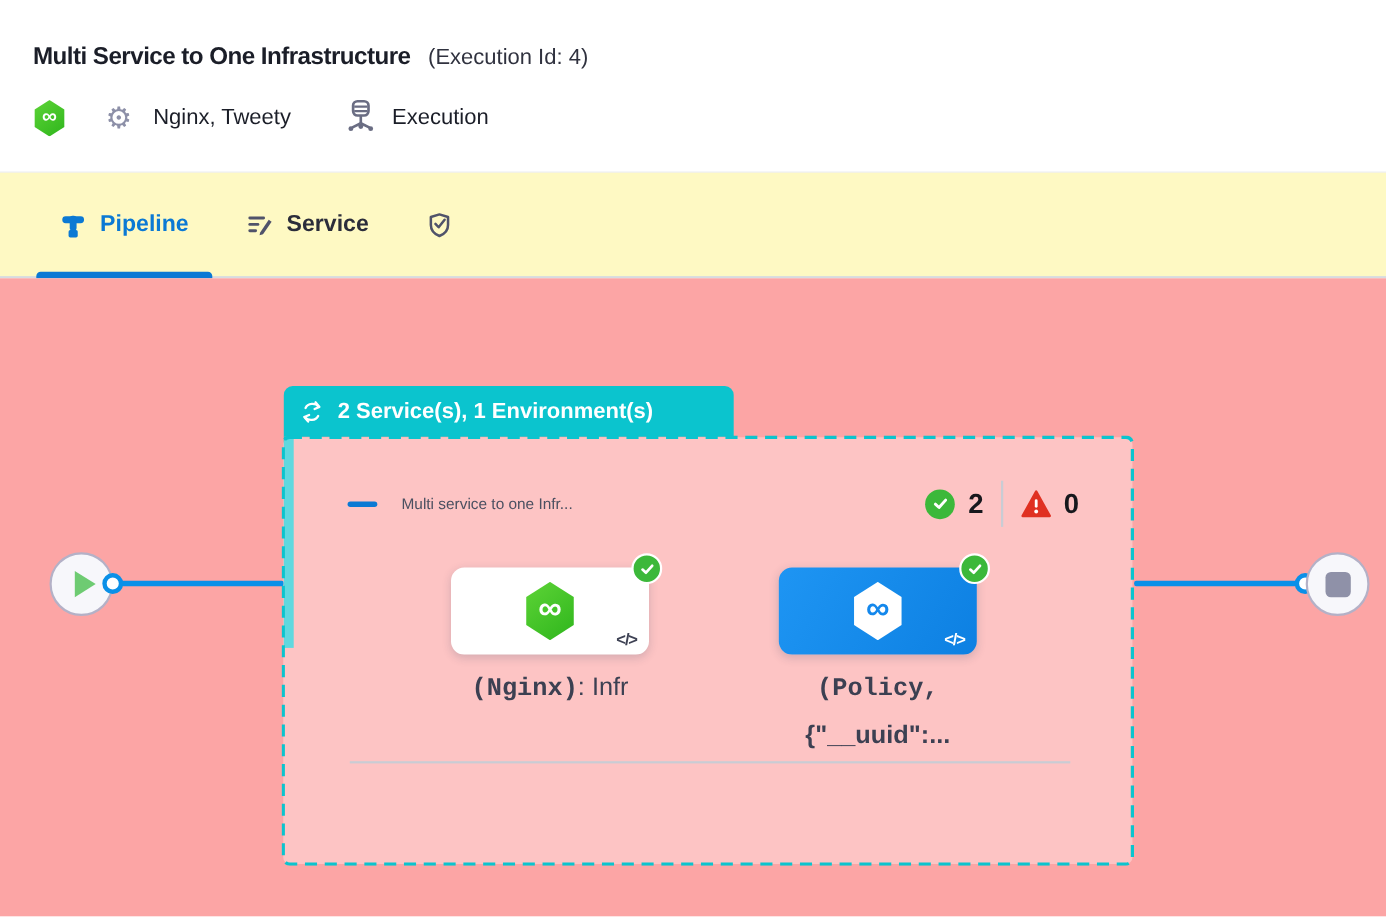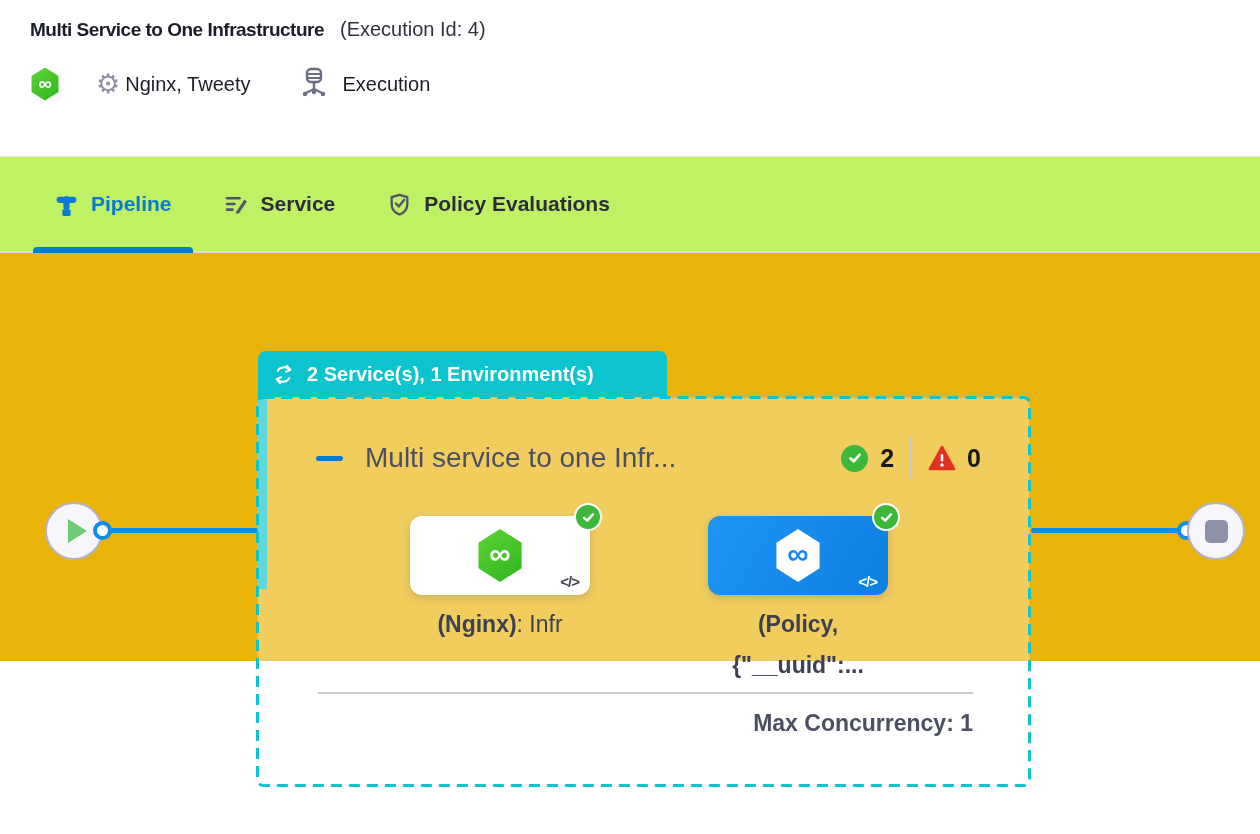--- a/index.html
+++ b/index.html
@@ -1,73 +1,73 @@
 <!DOCTYPE html>
 <html><head>
 <meta charset="utf-8">
 <style>
   * { margin:0; padding:0; box-sizing:border-box; }
   html,body { width:1260px; height:834px; font-family:"Liberation Sans", sans-serif; background:#fff; overflow:hidden; }
 
   
   .header { height:157px; background:#fff; border-bottom:1px solid #e7e9ee; padding:18px 30px 0 30px; }
   .title-row { display:flex; align-items:baseline; gap:16px; }
-  .page-title { font-size:19px; font-weight:700; color:#1b1e28; letter-spacing:-0.5px; }
+  .page-title { font-size:22px; font-weight:700; color:#1b1e28; letter-spacing:-0.5px;margin-top:20px; }
   .exec-id { font-size:20px; font-weight:400; color:#30323f; }
   .meta-row { display:flex; align-items:center; margin-top:26px; }
   .hex { clip-path:polygon(50% 0%,95% 26%,95% 74%,50% 100%,5% 74%,5% 26%); display:flex; align-items:center; justify-content:center; }
   .hex-sm { width:30px; height:33px; background:linear-gradient(140deg,#5ed437,#2eb51c); }
   .hex-sm span { color:#fff; font-weight:700; font-size:19px; line-height:1; margin-top:-2px; }
   .gear { font-size:27px; color:#8d90a8; margin-left:36px; line-height:1; }
-  .meta-text { font-size:20px; color:#1b1e28; margin-left:5px; }
+  .meta-text { font-size:20px; color:#1b1e28; margin-left:19px; }
   .infra-icon { margin-left:50px; }
   .meta-text2 { font-size:20px; color:#1b1e28; margin-left:14px; }
 
   
-  .tabbar { height:96px; background:#bef264; border-bottom:2px solid #d8dbe0; display:flex; padding-left:33px; gap:10px; position:relative; }
+  .tabbar { height:96px; background:#fef9c3; border-bottom:2px solid #d8dbe0; display:flex; padding-left:33px; gap:10px; position:relative; }
   .tab { height:100%; display:flex; align-items:center; gap:12px; padding:0 21px; font-size:21px; font-weight:600; color:#2b2d3a; position:relative; cursor:pointer; }
   .tab.active { color:#0b79d4; }
   .tab.active::after { content:""; position:absolute; left:0; right:0; bottom:-2px; height:6px; background:#0b79d4; border-radius:4px 4px 0 0; }
 
   
-  .canvas { position:relative; height:408px; background:#eab308; }
+  .canvas { position:relative; height:580px; background:#fca5a5; }
   .node-circle { position:absolute; width:58px; height:58px; border-radius:50%; background:#f7f7fb; border:2px solid #b4b1c7; display:flex; align-items:center; justify-content:center; }
   .play-tri { width:0; height:0; border-left:19px solid #6ecb72; border-top:12px solid transparent; border-bottom:12px solid transparent; margin-left:6px; }
   .stop-sq { width:23px; height:23px; border-radius:5px; background:#8f91a8; }
   .edge-line { position:absolute; height:5px; background:#0a90e8; border-radius:2px; }
   .port { position:absolute; width:19px; height:19px; border-radius:50%; background:#fff; border:4.5px solid #0a90e8; }
 
   .group-badge { position:absolute; left:258px; top:98px; width:409px; height:46px; background:#0bc4ce; border-radius:8px 8px 0 0; display:flex; align-items:center; padding-left:13px; gap:11px; color:#fff; font-size:20px; font-weight:600; }
   .group-leftbar { position:absolute; left:258px; top:144px; width:9px; height:192px; background:#0bc4ce; }
   .group-box { position:absolute; left:256px; top:143px; width:775px; height:391px; }
   .group-box > svg.frame { position:absolute; left:0; top:0; }
   .group-content { position:absolute; left:0; top:0; width:775px; height:391px; }
 
   .stage-head { position:absolute; left:60px; right:50px; top:42px; height:40px; display:flex; align-items:center; }
   .minus-bar { width:27px; height:5px; border-radius:3px; background:#0b79d4; }
-  .stage-title { font-size:28px; font-weight:500; color:#4b5061; margin-left:22px; flex:1; white-space:nowrap; overflow:hidden; }
+  .stage-title { font-size:14px; font-weight:500; color:#4b5061; margin-left:22px; flex:1; white-space:nowrap; overflow:hidden; }
   .cnt { font-size:25px; font-weight:600; color:#17181d; }
   .vdiv { width:2px; height:42px; background:#c9ccd4; margin:0 16px; }
   .circle-check { width:27px; height:27px; border-radius:50%; background:#3cb83a; display:flex; align-items:center; justify-content:center; margin-right:12px; }
   .warn-tri { margin-right:11px; display:flex; }
 
   .svc-card { position:absolute; width:180px; height:79px; border-radius:12px; top:120px; box-shadow:0 3px 9px rgba(25,55,90,.18); display:flex; align-items:center; justify-content:center; cursor:pointer; }
   .svc-card.white { background:#fff; }
   .svc-card.blue { background:linear-gradient(120deg,#1e95f3 0%,#0d80e2 100%); }
   .hex-card { width:48px; height:53px; }
   .hex-green { background:linear-gradient(140deg,#5ed437,#2eb51c); }
   .hex-green span { color:#fff; font-weight:700; font-size:30px; line-height:1; margin-top:-3px; }
   .hex-white { background:#fff; }
   .hex-white span { color:#1488ec; font-weight:700; font-size:30px; line-height:1; margin-top:-3px; }
   .code-glyph { position:absolute; right:11px; bottom:5px; font-size:15px; font-weight:700; letter-spacing:-1px; }
   .code-dark { color:#3e4254; } .code-white { color:#fff; }
   .badge { position:absolute; top:-13px; right:-12px; width:28px; height:28px; border-radius:50%; background:#3cb83a; border:2.5px solid #fff; display:flex; align-items:center; justify-content:center; }
 
   .svc-label { position:absolute; width:260px; top:208px; text-align:center; font-size:23px; line-height:41px; color:#3c4052; }
-  .svc-label b { font-weight:700; }
+  .svc-label b { font-weight:700;font-family:Liberation Mono, monospace; }
   .svc-label.all-bold { font-weight:700; }
   .card-divider { position:absolute; left:62px; width:655px; top:296px; height:2px; background:#c9ccd4; }
   .max-conc { position:absolute; right:58px; top:314px; font-size:23px; font-weight:700; color:#4b5061; }
 </style>
 </head>
 <body>
 
 <div class="header">
   <div class="title-row">
     <div class="page-title">Multi Service to One Infrastructure</div>
@@ -112,21 +112,20 @@
       <line x1="3" y1="17" x2="8" y2="17" stroke="#50536a" stroke-width="2.6" stroke-linecap="round"></line>
       <path d="M12 18.5 L19.5 7.5 L22 9.2 L14.5 20.2 L11.5 21 Z" fill="#50536a"></path>
     </svg>
     <span>Service</span>
   </div>
   <div class="tab">
     <svg width="25" height="25" viewBox="0 0 24 24">
       <path d="M12 2.8 L19.5 5 V12 C19.5 16.8 16.4 19.9 12 21.6 C7.6 19.9 4.5 16.8 4.5 12 V5 Z" fill="none" stroke="#50536a" stroke-width="2.2" stroke-linejoin="round"></path>
       <polyline points="8.5,11 11.3,14 16.5,7.5" fill="none" stroke="#50536a" stroke-width="2.2" stroke-linecap="round" stroke-linejoin="round"></polyline>
     </svg>
-    <span>Policy Evaluations</span>
   </div>
 </div>
 
 <div class="canvas">
 
   <div class="node-circle" style="left:45px; top:249px;">
     <div class="play-tri"></div>
   </div>
   <div class="edge-line" style="left:102px; top:275px; width:156px;"></div>
   <div class="port" style="left:93px; top:268px;"></div>
@@ -200,17 +199,16 @@
 
       <div class="svc-label" style="left:114px;">
         <div><b>(Nginx)</b><span>: Infr</span></div>
       </div>
       <div class="svc-label all-bold" style="left:412px;">
         <div><b>(Policy,</b><span></span></div>
         <div>{"__uuid":...</div>
       </div>
 
       <div class="card-divider"></div>
-      <div class="max-conc">Max Concurrency: 1</div>
     </div>
   </div>
 
 </div>
 
 </body></html>

